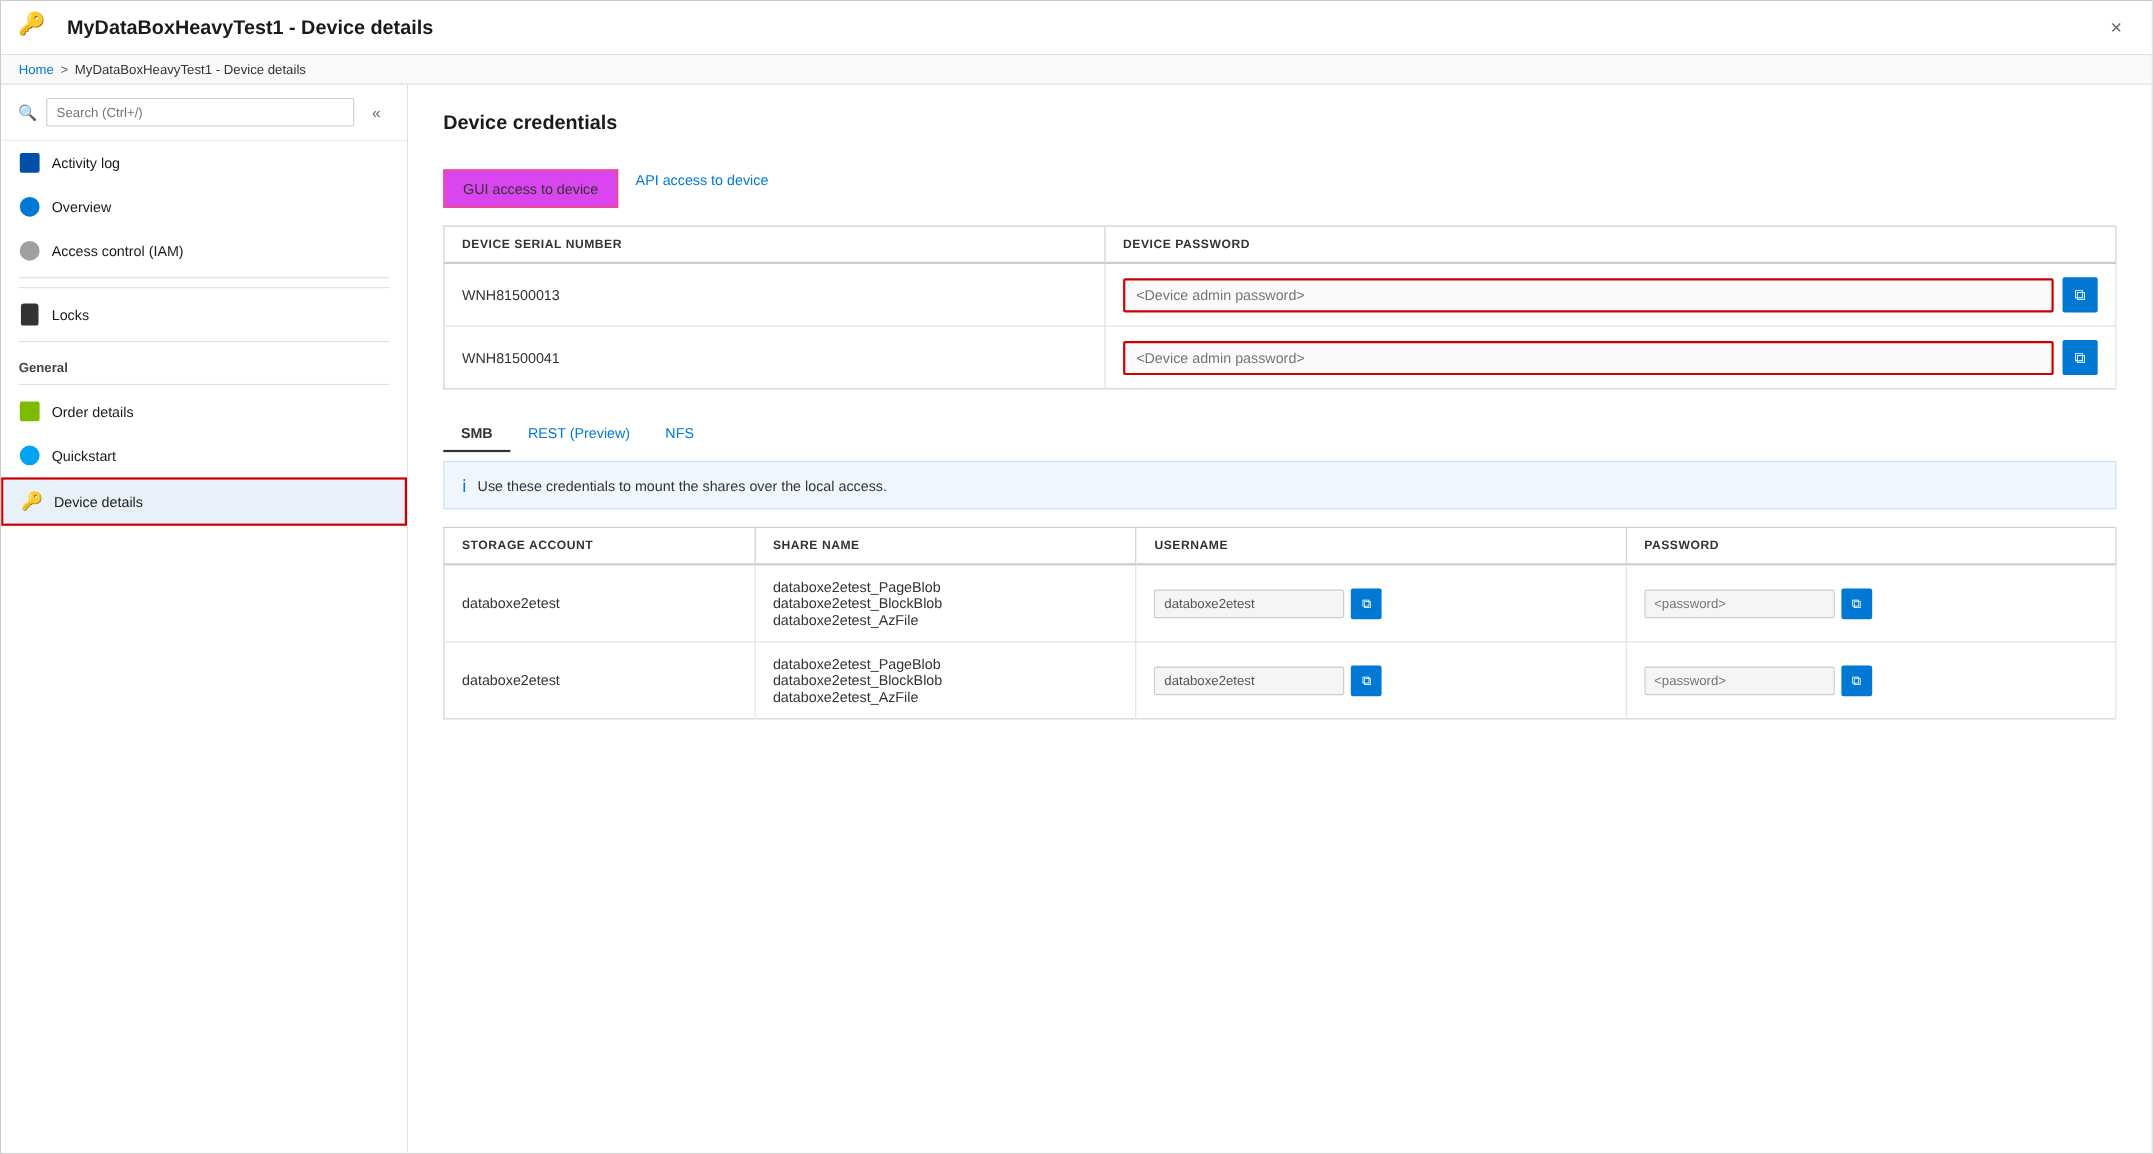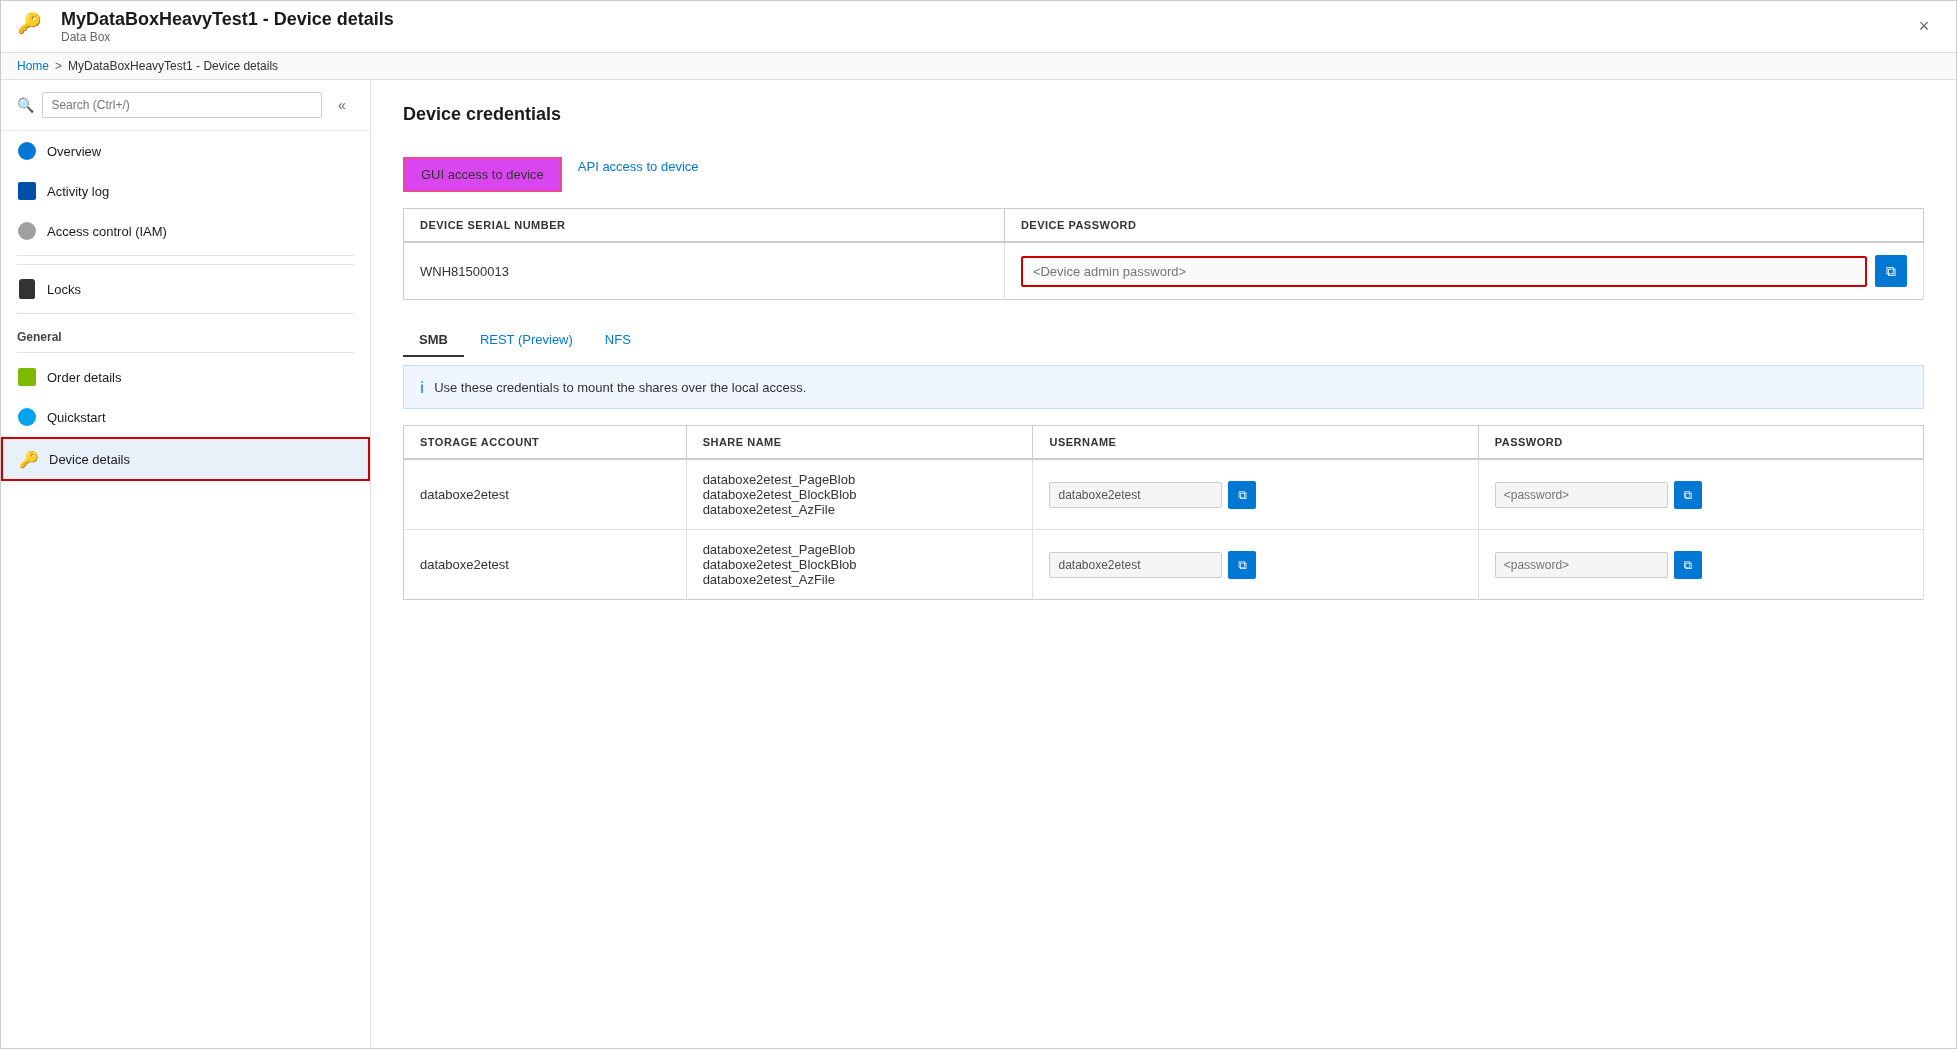--- a/index.html
+++ b/index.html
@@ -87,21 +87,20 @@
 <body>
 
 <div class="window">
 
   <div class="title-bar">
     <div class="title-icon">
       <span class="key-icon" style="color:#ffc300;">🔑</span>
     </div>
     <div class="title-text">
       <h1>MyDataBoxHeavyTest1 - Device details</h1>
-      <div class="subtitle">Data Box</div>
     </div>
     <button class="close-btn">×</button>
   </div>
 
   <div class="breadcrumb">
     <a href="#">Home</a>
     <span class="sep">&gt;</span>
     <span class="current">MyDataBoxHeavyTest1 - Device details</span>
   </div>
 
@@ -109,30 +108,30 @@
 
     <div class="sidebar">
       <div class="sidebar-search">
         <span style="color:#666; font-size:14px;">🔍</span>
         <input type="text" placeholder="Search (Ctrl+/)" style="">
         <span class="collapse-btn">«</span>
       </div>
 
       <div class="nav-item">
         <span class="icon">
+          <div class="icon-activity"></div>
+        </span>
+        <span class="label">Activity log</span>
+      </div>
+
+      <div class="nav-item">
+        <span class="icon">
           <div class="icon-overview"></div>
         </span>
         <span class="label">Overview</span>
-      </div>
-
-      <div class="nav-item">
-        <span class="icon">
-          <div class="icon-activity"></div>
-        </span>
-        <span class="label">Activity log</span>
       </div>
 
       <div class="nav-item">
         <span class="icon">
           <div class="icon-access"></div>
         </span>
         <span class="label">Access control (IAM)</span>
       </div>
 
       <div class="divider"></div>
@@ -195,20 +194,31 @@
             <td>WNH81500013</td>
             <td>
               <div class="password-cell">
                 <input class="password-input" type="text" placeholder="&lt;Device admin password&gt;" style="">
                 <button class="copy-btn">
                   <span class="copy-icon">⧉</span>
                 </button>
               </div>
             </td>
           </tr>
+          <tr>
+            <td>WNH81500041</td>
+            <td>
+              <div class="password-cell">
+                <input class="password-input" type="text" placeholder="&lt;Device admin password&gt;" style="">
+                <button class="copy-btn">
+                  <span class="copy-icon">⧉</span>
+                </button>
+              </div>
+            </td>
+          </tr>
         </tbody>
       </table>
 
 
       <div class="access-tab-bar">
         <button class="access-tab active">SMB</button>
         <button class="access-tab">REST (Preview)</button>
         <button class="access-tab">NFS</button>
       </div>
 

